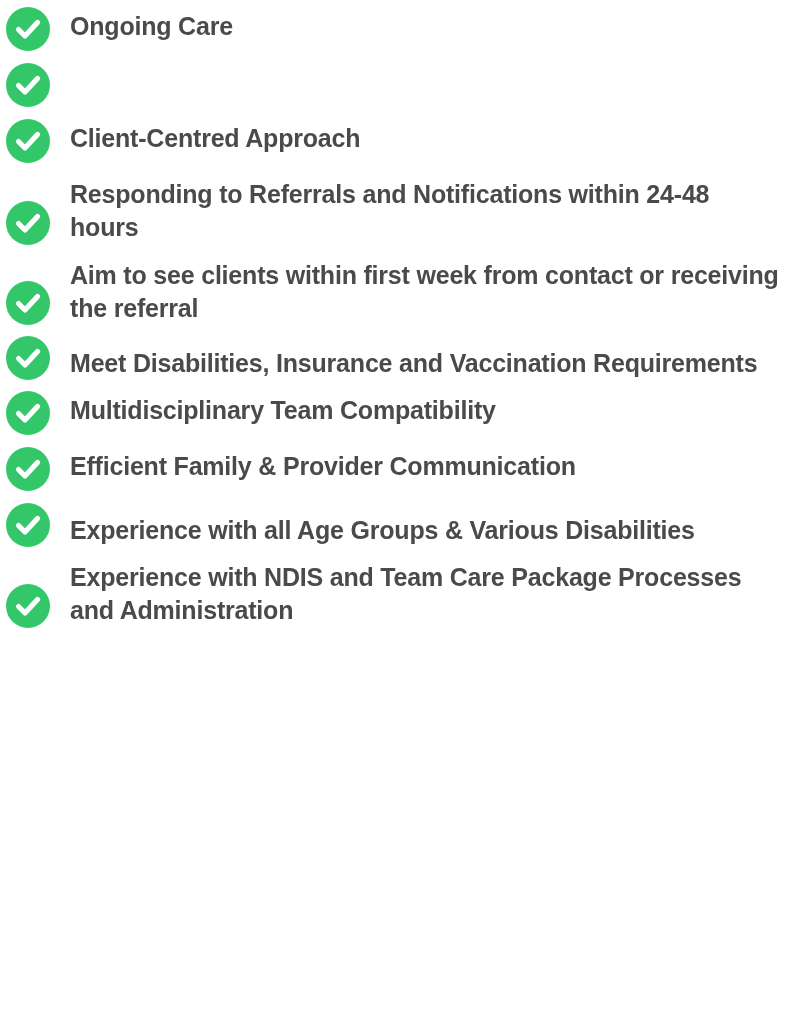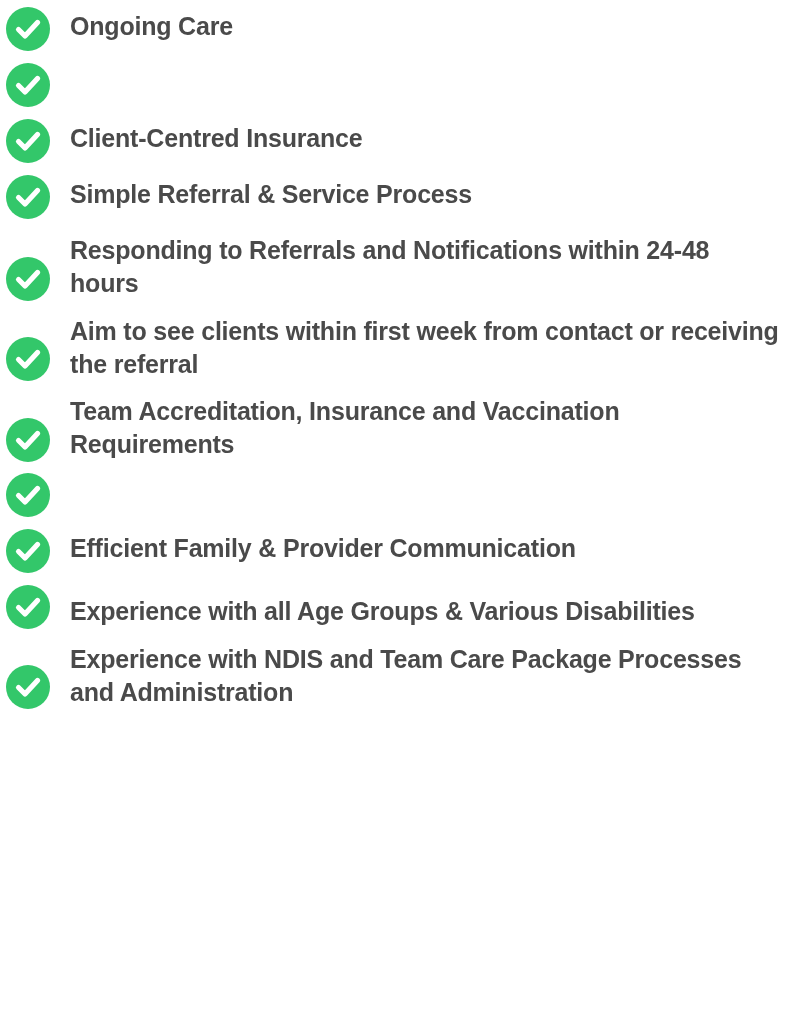--- a/index.html
+++ b/index.html
@@ -76,31 +76,23 @@
         </svg>
     </span>
   </div>
 
   <div class="check-item">
     <span class="check-icon">
       <svg width="44" height="44" viewBox="0 0 44 44">
           <path d="M12.5 22.5 L19 29 L31.5 15.5" fill="none" stroke="#ffffff" stroke-width="5.2" stroke-linecap="round" stroke-linejoin="round"></path>
         </svg>
     </span>
-    <span class="check-label">Client-Centred Insurance</span>
+    <span class="check-label">Client-Centred Approach</span>
   </div>
 
-  <div class="check-item">
-    <span class="check-icon">
-      <svg width="44" height="44" viewBox="0 0 44 44">
-          <path d="M12.5 22.5 L19 29 L31.5 15.5" fill="none" stroke="#ffffff" stroke-width="5.2" stroke-linecap="round" stroke-linejoin="round"></path>
-        </svg>
-    </span>
-    <span class="check-label">Simple Referral &amp; Service Process</span>
-  </div>
 
   <div class="check-item two-line">
     <span class="check-icon">
       <svg width="44" height="44" viewBox="0 0 44 44">
           <path d="M12.5 22.5 L19 29 L31.5 15.5" fill="none" stroke="#ffffff" stroke-width="5.2" stroke-linecap="round" stroke-linejoin="round"></path>
         </svg>
     </span>
     <span class="check-label">Responding to Referrals and Notifications within 24-48 hours</span>
   </div>
 
@@ -112,29 +104,30 @@
     </span>
     <span class="check-label">Aim to see clients within first week from contact or receiving the referral</span>
   </div>
 
   <div class="check-item two-line">
     <span class="check-icon">
       <svg width="44" height="44" viewBox="0 0 44 44">
           <path d="M12.5 22.5 L19 29 L31.5 15.5" fill="none" stroke="#ffffff" stroke-width="5.2" stroke-linecap="round" stroke-linejoin="round"></path>
         </svg>
     </span>
-    <span class="check-label">Team Accreditation, Insurance and Vaccination Requirements</span>
+    <span class="check-label">Meet Disabilities, Insurance and Vaccination Requirements</span>
   </div>
 
   <div class="check-item">
     <span class="check-icon">
       <svg width="44" height="44" viewBox="0 0 44 44">
           <path d="M12.5 22.5 L19 29 L31.5 15.5" fill="none" stroke="#ffffff" stroke-width="5.2" stroke-linecap="round" stroke-linejoin="round"></path>
         </svg>
     </span>
+    <span class="check-label">Multidisciplinary Team Compatibility</span>
   </div>
 
   <div class="check-item">
     <span class="check-icon">
       <svg width="44" height="44" viewBox="0 0 44 44">
           <path d="M12.5 22.5 L19 29 L31.5 15.5" fill="none" stroke="#ffffff" stroke-width="5.2" stroke-linecap="round" stroke-linejoin="round"></path>
         </svg>
     </span>
     <span class="check-label">Efficient Family &amp; Provider Communication</span>
   </div>

